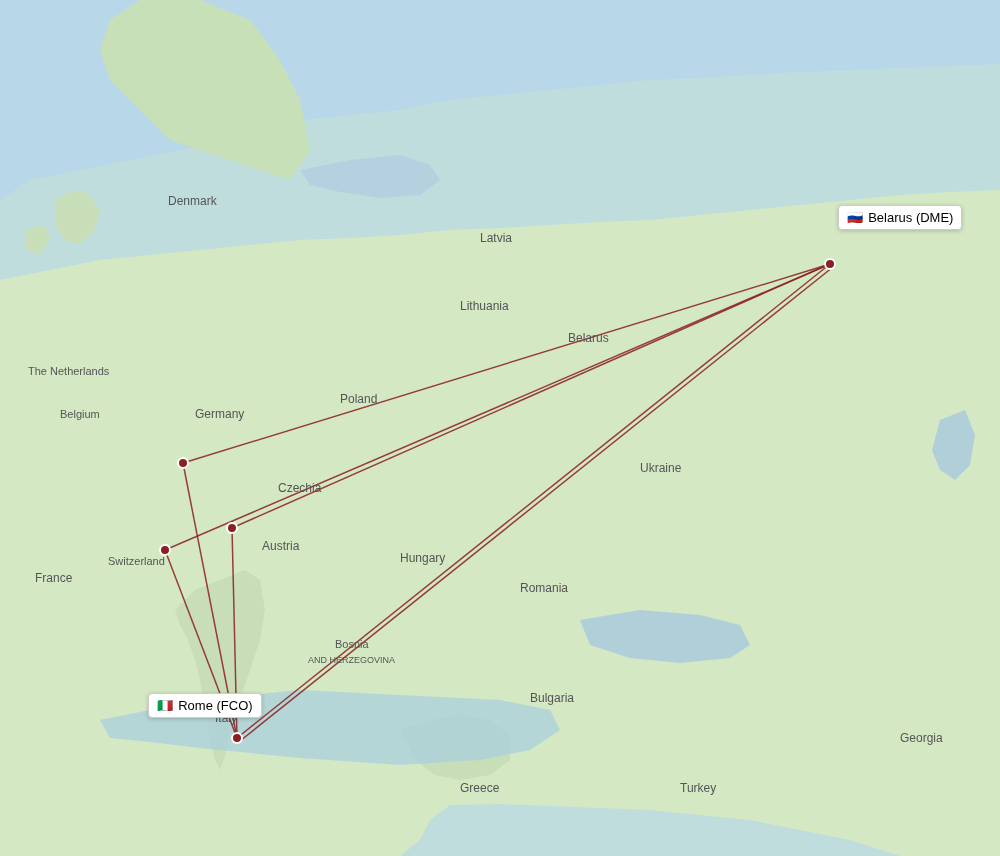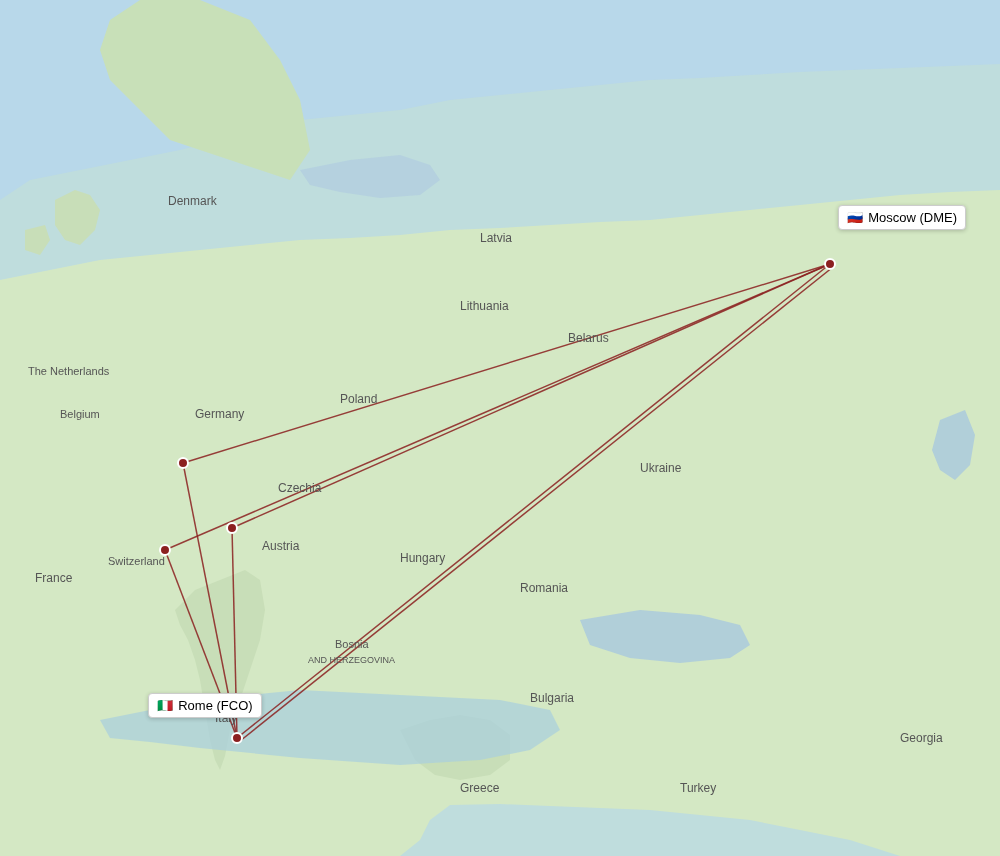--- a/index.html
+++ b/index.html
@@ -116,20 +116,20 @@
     <text x="308" y="663" font-family="Arial" font-size="9" fill="#555">AND HERZEGOVINA</text>
     <text x="530" y="702" font-family="Arial" font-size="12" fill="#555">Bulgaria</text>
     <text x="900" y="742" font-family="Arial" font-size="12" fill="#555">Georgia</text>
     <text x="680" y="792" font-family="Arial" font-size="12" fill="#555">Turkey</text>
     <text x="460" y="792" font-family="Arial" font-size="12" fill="#555">Greece</text>
     <text x="215" y="722" font-family="Arial" font-size="12" fill="#555">Italy</text>
   </svg>
 
   <div class="city-label" style="left: 838px; top: 205px;">
     <span>🇷🇺</span>
-    <span>Moscow (DME)</span>
+    <span>Belarus (DME)</span>
   </div>
 
   <div class="city-label" style="left: 148px; top: 693px;">
     <span>🇮🇹</span>
     <span>Rome (FCO)</span>
   </div>
 </div>
 
 </body></html>

